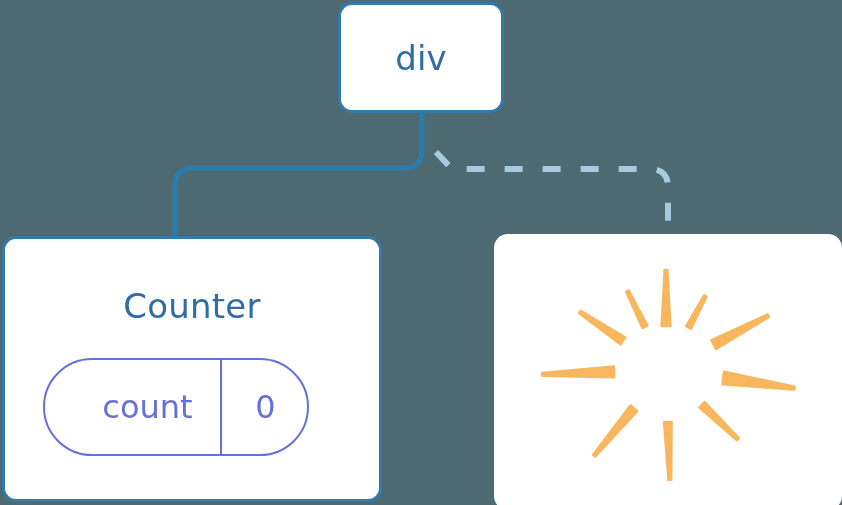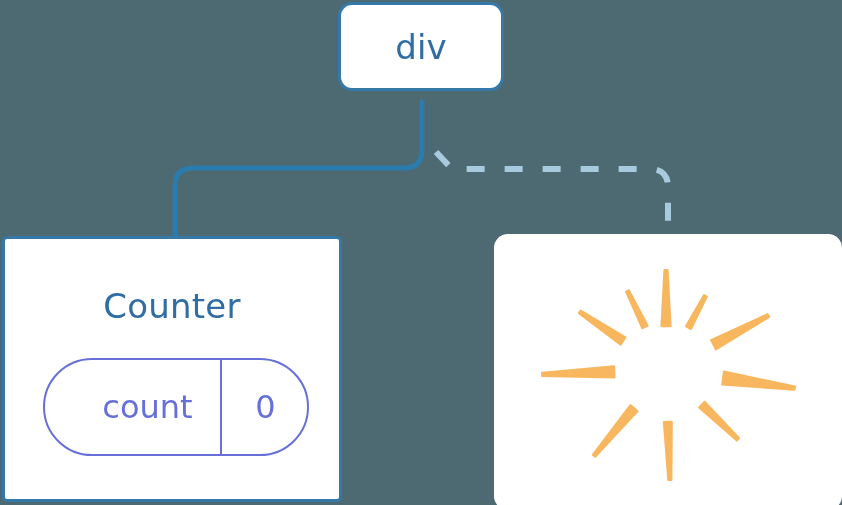--- a/index.html
+++ b/index.html
@@ -30,34 +30,34 @@
   }
   .node {
     position: absolute;
     background: #ffffff;
     box-sizing: border-box;
   }
   .node-div {
     left: 338px;
     top: 2px;
     width: 166px;
-    height: 89px;
+    height: 111px;
     border: 3px solid #3579a8;
     border-radius: 14px;
     display: flex;
     align-items: center;
     justify-content: center;
   }
   .node-counter {
     left: 2px;
     top: 236px;
-    width: 340px;
+    width: 380px;
     height: 266px;
     border: 3px solid #3579a8;
-    border-radius: 5px;
+    border-radius: 14px;
   }
   .node-burst {
     left: 494px;
     top: 234px;
     width: 348px;
     height: 276px;
     border: none;
     border-radius: 14px;
   }
   .node-label {

